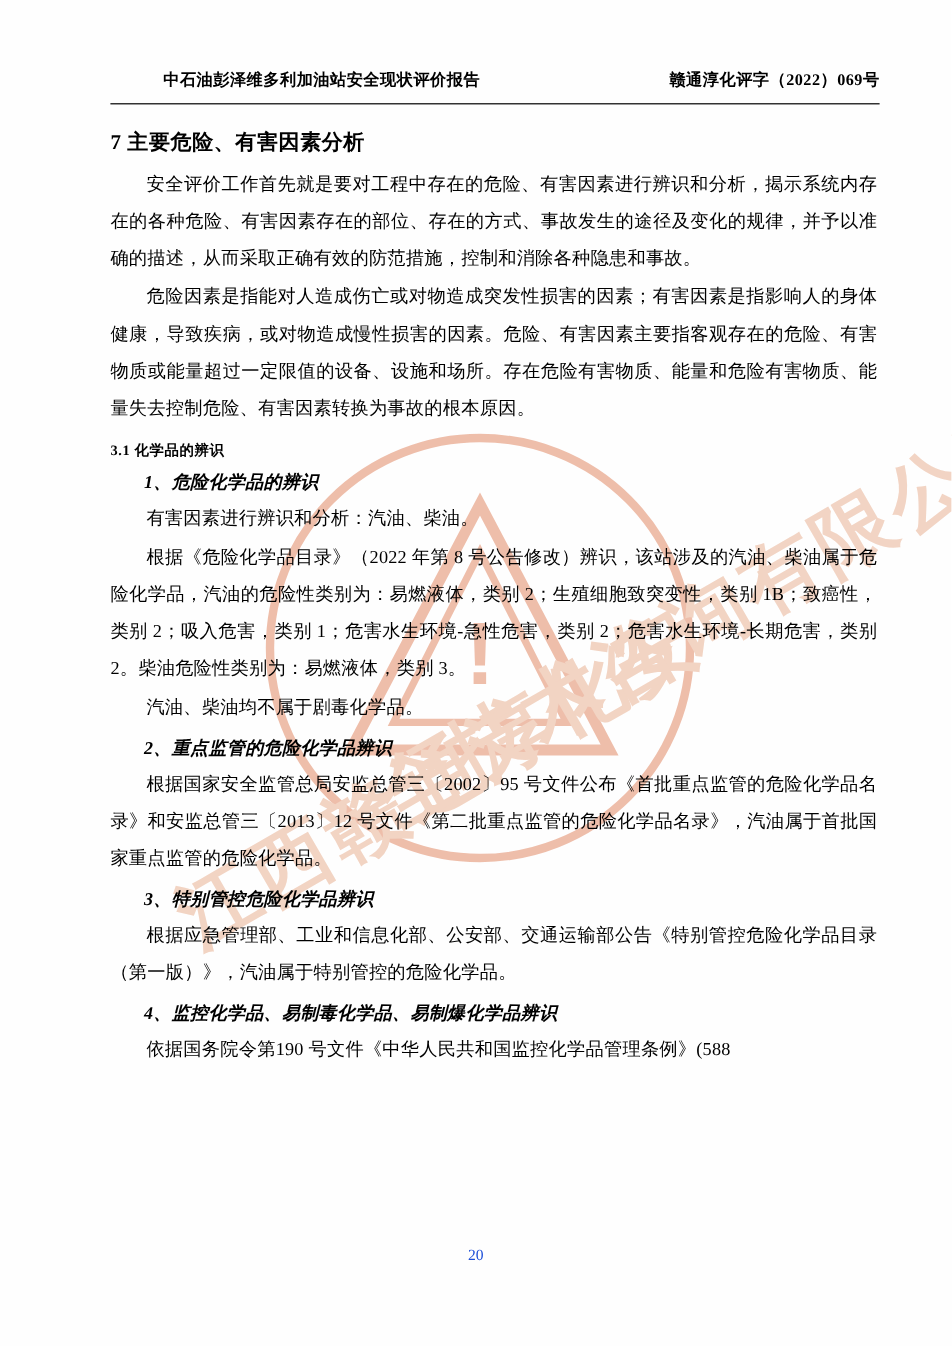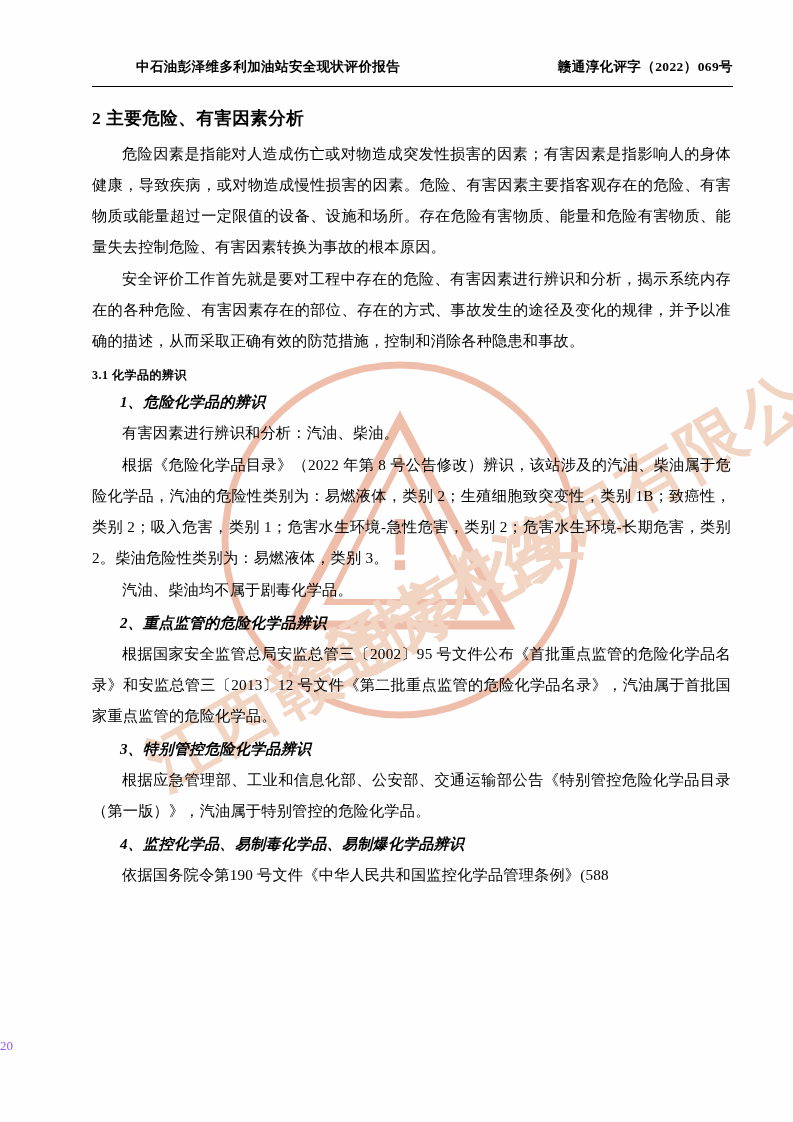--- a/index.html
+++ b/index.html
@@ -96,22 +96,23 @@
     color: #000;
     letter-spacing: 0.2px;
   }
 
   
   .pagenum {
     position: absolute;
     left: 0;
     right: 0;
     top: 1038px;
+    text-align: center;
     font-size: 13px;
-    color: #8b5cf6;
+    color: #1d4ed8;
     z-index: 3;
   }
 </style>
 </head>
 <body>
 
 <div class="page">
 
   <svg class="watermark" viewBox="0 0 793 1122" xmlns="http://www.w3.org/2000/svg">
     <g opacity="0.75">
@@ -133,24 +134,24 @@
   </svg>
 
   <div class="header">
     <span>中石油彭泽维多利加油站安全现状评价报告</span>
     <span>赣通淳化评字（2022）069号</span>
   </div>
   <div class="header-rule"></div>
 
   <div class="content">
 
-    <h1 class="sec">2 主要危险、有害因素分析</h1>
+    <h1 class="sec">7 主要危险、有害因素分析</h1>
 
+    <p class="para">安全评价工作首先就是要对工程中存在的危险、有害因素进行辨识和分析，揭示系统内存在的各种危险、有害因素存在的部位、存在的方式、事故发生的途径及变化的规律，并予以准确的描述，从而采取正确有效的防范措施，控制和消除各种隐患和事故。</p>
     <p class="para">危险因素是指能对人造成伤亡或对物造成突发性损害的因素；有害因素是指影响人的身体健康，导致疾病，或对物造成慢性损害的因素。危险、有害因素主要指客观存在的危险、有害物质或能量超过一定限值的设备、设施和场所。存在危险有害物质、能量和危险有害物质、能量失去控制危险、有害因素转换为事故的根本原因。</p>
-    <p class="para">安全评价工作首先就是要对工程中存在的危险、有害因素进行辨识和分析，揭示系统内存在的各种危险、有害因素存在的部位、存在的方式、事故发生的途径及变化的规律，并予以准确的描述，从而采取正确有效的防范措施，控制和消除各种隐患和事故。</p>
 
     <h2 class="subsec">3.1 化学品的辨识</h2>
 
     <h3 class="item">1、危险化学品的辨识</h3>
     <p class="para">有害因素进行辨识和分析：汽油、柴油。</p>
     <p class="para">根据《危险化学品目录》（2022 年第 8 号公告修改）辨识，该站涉及的汽油、柴油属于危险化学品，汽油的危险性类别为：易燃液体，类别 2；生殖细胞致突变性，类别 1B；致癌性，类别 2；吸入危害，类别 1；危害水生环境-急性危害，类别 2；危害水生环境-长期危害，类别 2。柴油危险性类别为：易燃液体，类别 3。</p>
     <p class="para">汽油、柴油均不属于剧毒化学品。</p>
 
     <h3 class="item">2、重点监管的危险化学品辨识</h3>
     <p class="para">根据国家安全监管总局安监总管三〔2002〕95 号文件公布《首批重点监管的危险化学品名录》和安监总管三〔2013〕12 号文件《第二批重点监管的危险化学品名录》，汽油属于首批国家重点监管的危险化学品。</p>

